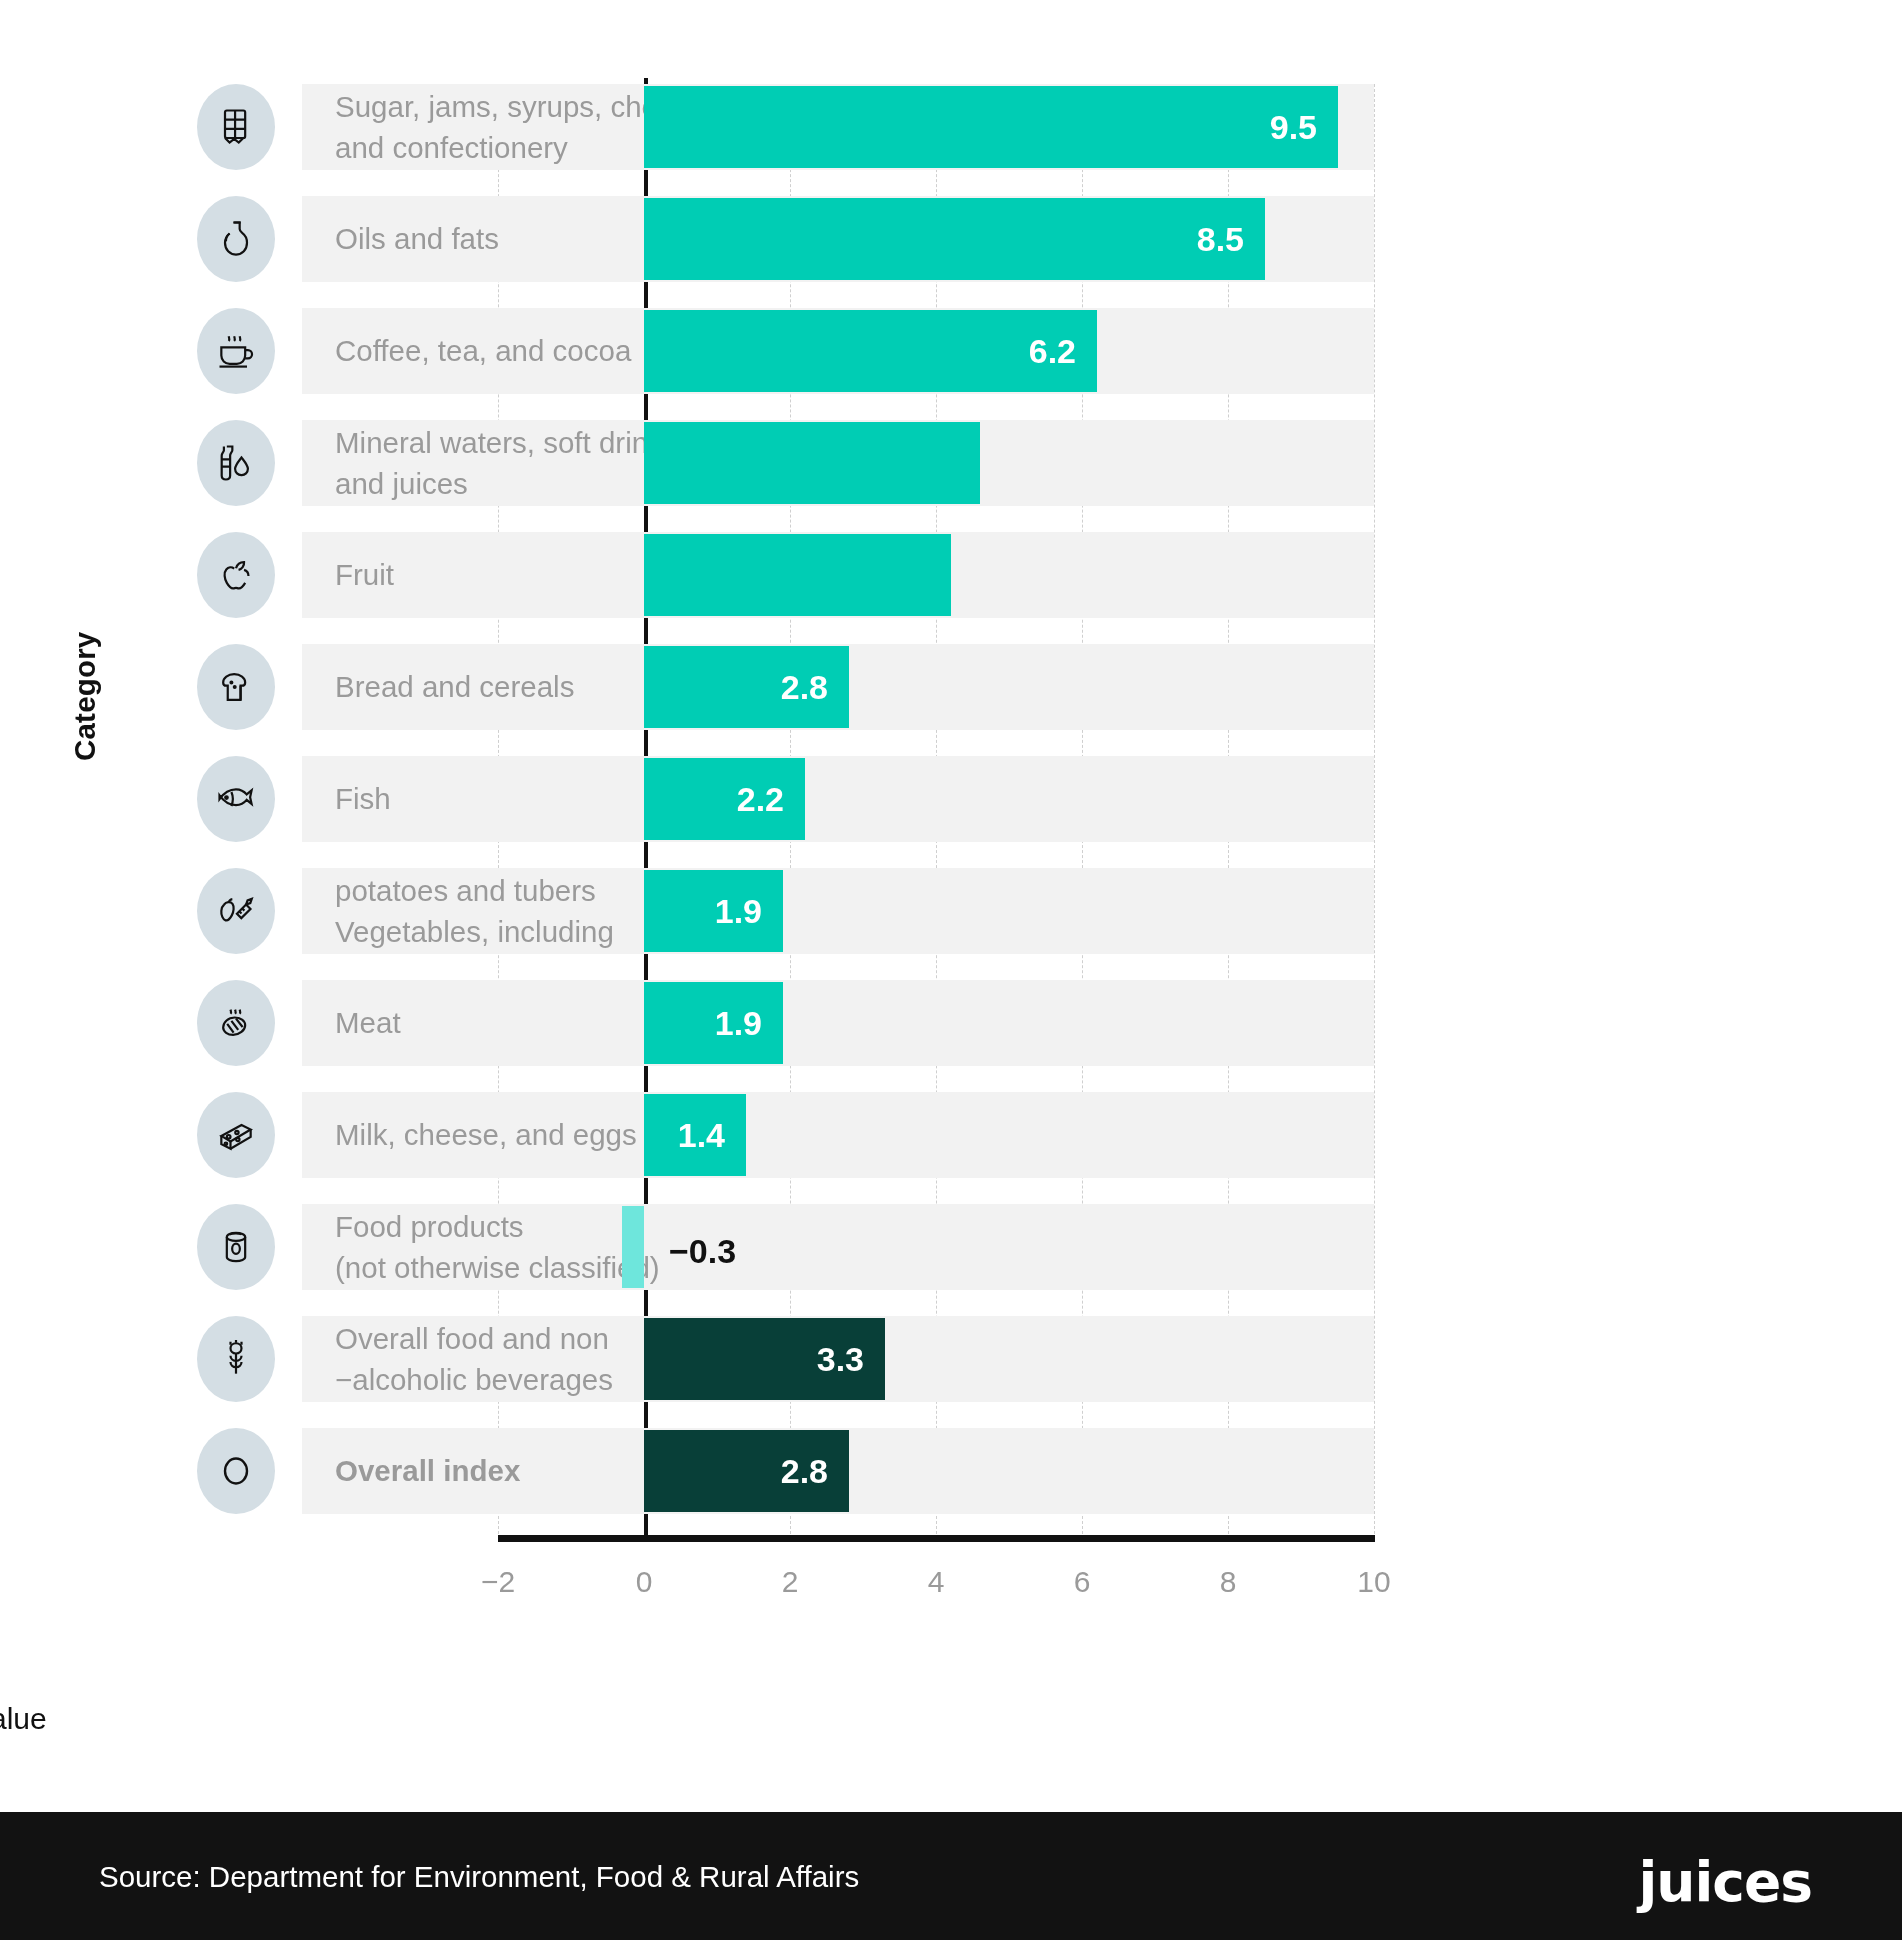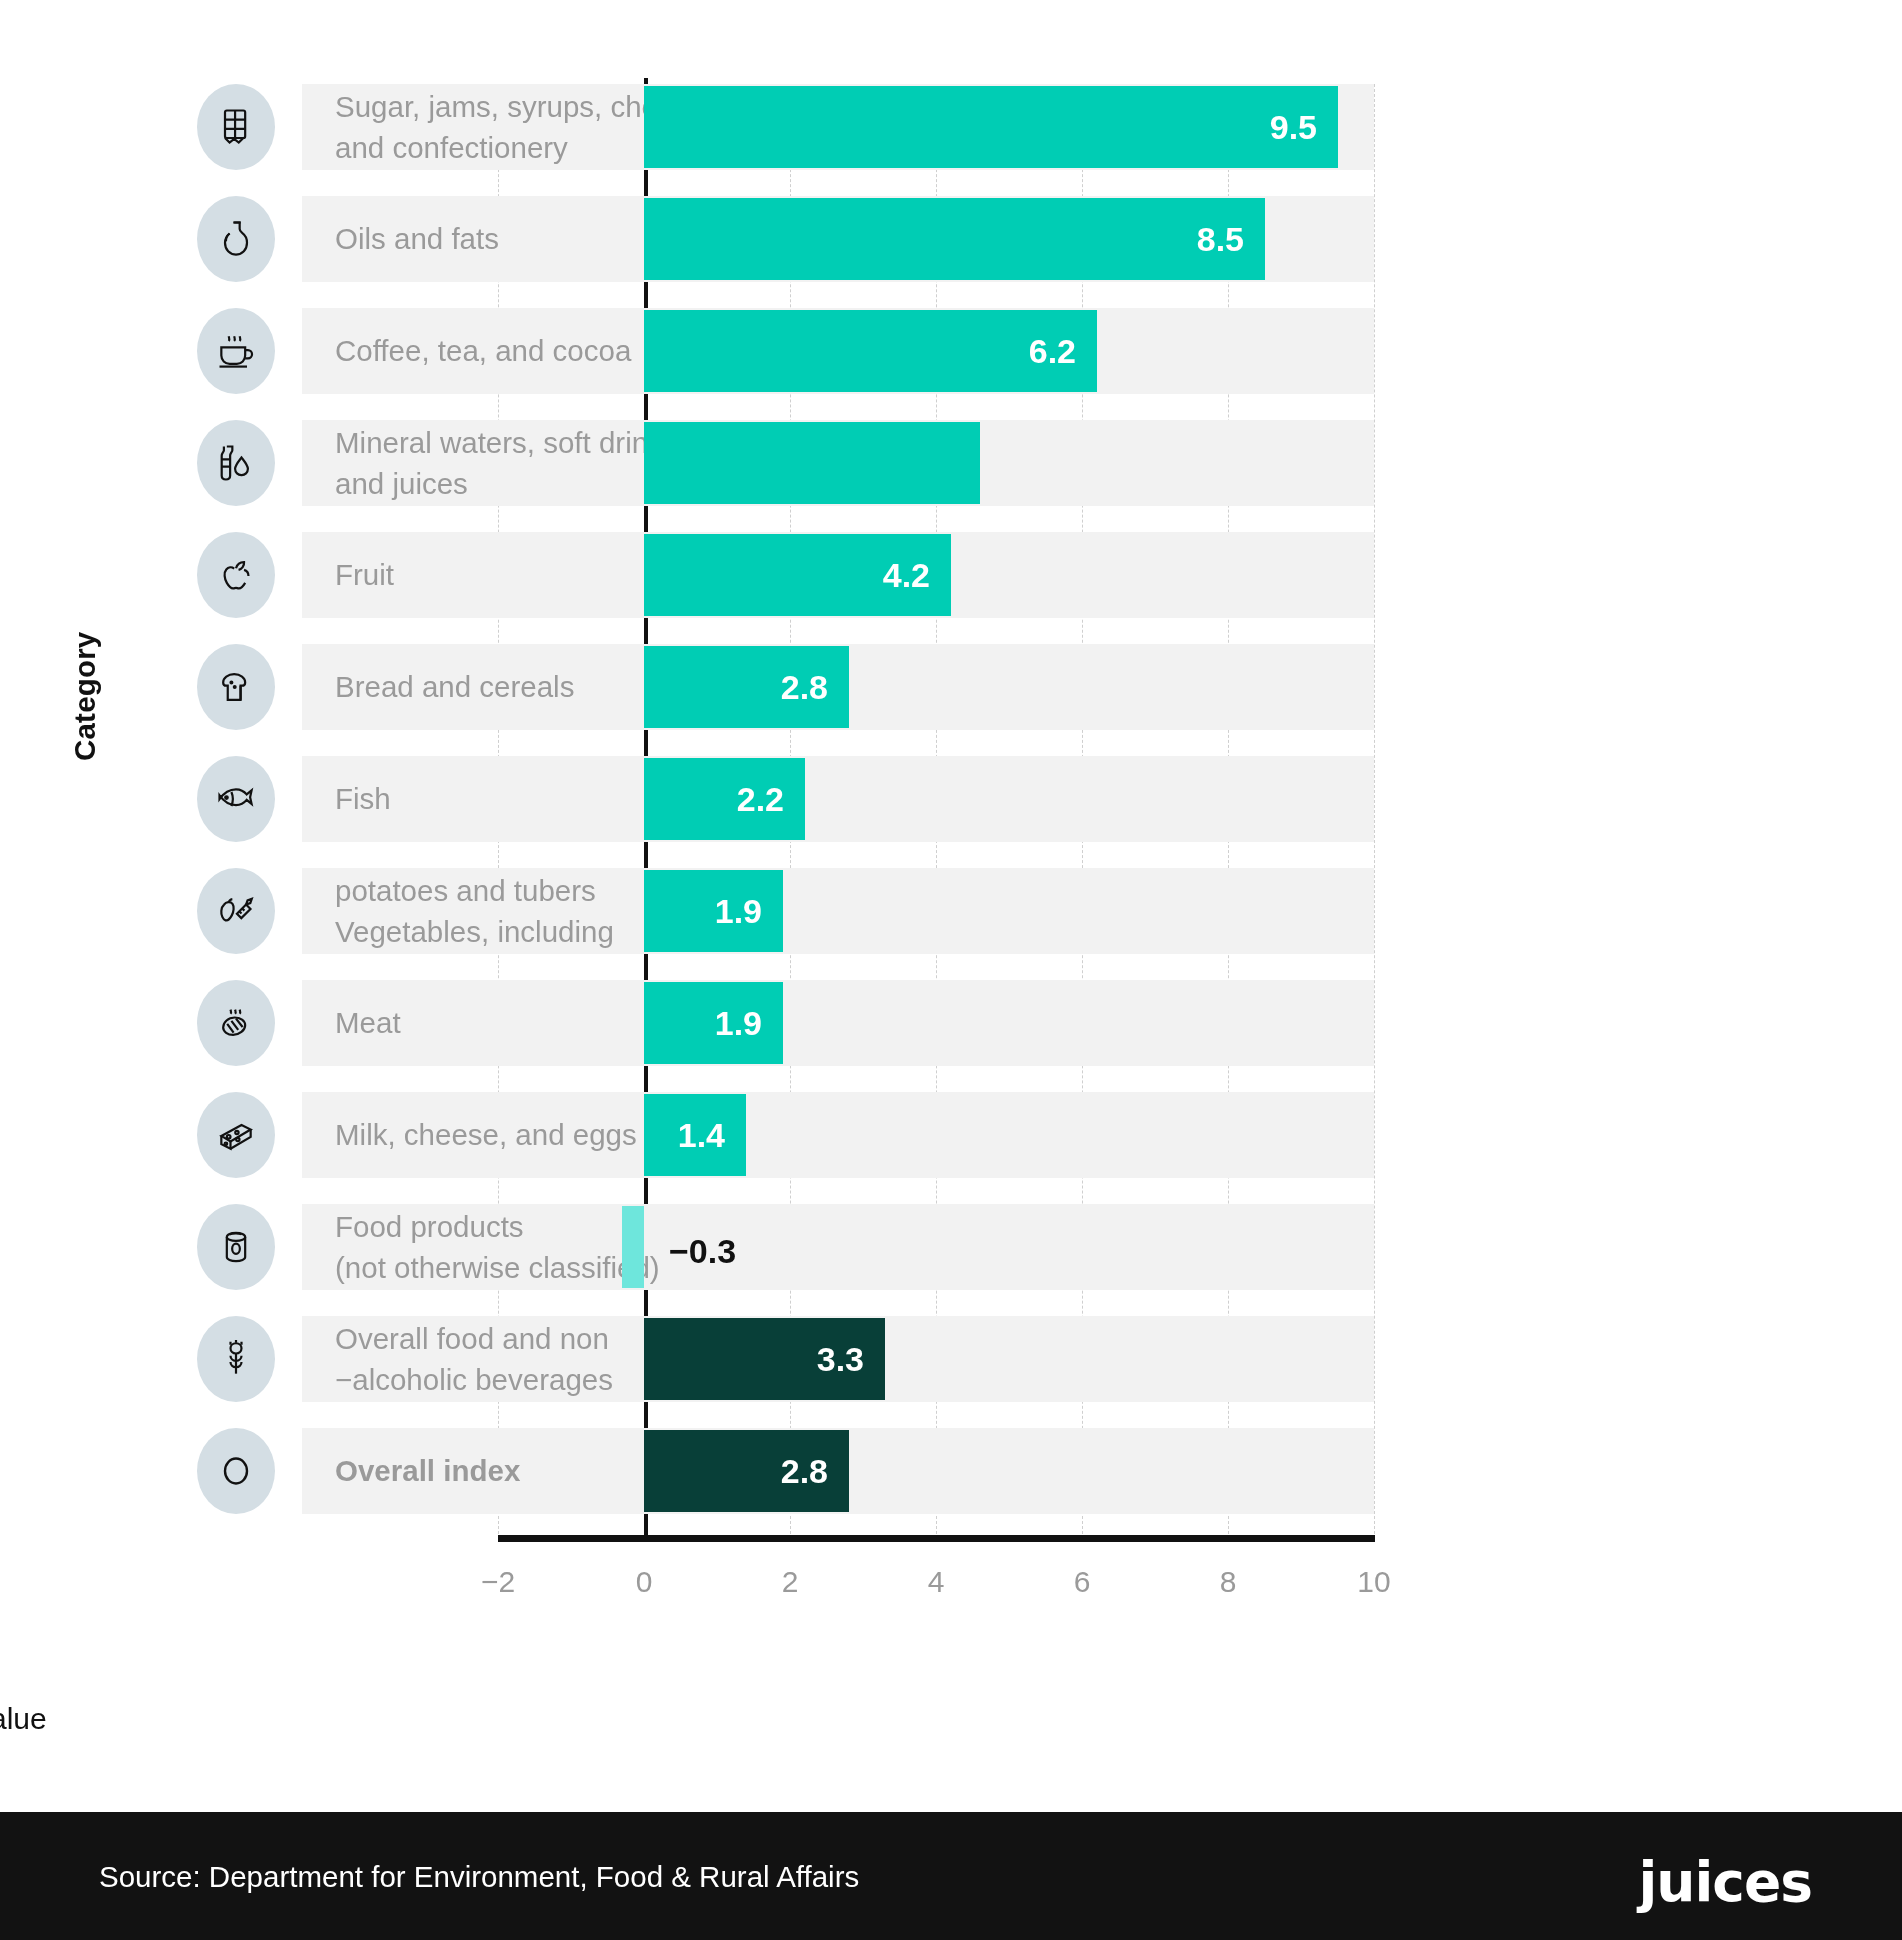--- a/index.html
+++ b/index.html
@@ -251,21 +251,20 @@
             <svg width="44" height="44" viewBox="0 0 24 24" fill="none" stroke="#111" stroke-width="1.2">
               <path d="M11 8.5c-1.3-1-3.2-.8-4.3.5-1.5 1.8-1 5 .3 7.3 1 1.7 2.2 3 3.4 3 .7 0 1.1-.3 1.6-.3s.9.3 1.6.3c1.2 0 2.4-1.3 3.4-3"></path>
               <path d="M12 8.3c.6-2 2.4-3.3 4.4-3.3.2 2-1.2 3.8-3 4.2"></path>
               <path d="M16.4 9.2c1.5.4 2.4 1.7 2.4 3.3"></path>
             </svg>
           </div>
           <div class="row-label" style="top: 22px;">
             <div>Fruit</div>
           </div>
           <div class="bar" style="top: 1.9px; left: 644px; width: 307px; background: rgb(0, 205, 180);"></div>
-          <div class="bar-value" style="top: 1.9px; left: 644px; width: 286px; text-align: right;">4.2</div>
         </div>
         <div class="row" style="top: 644px; height: 86px;">
           <div class="row-band" style="width: 1072px; background: rgb(242, 242, 242);"></div>
           <div class="icon-bubble" style="top: 0px; background: rgb(212, 222, 228);">
             <svg width="44" height="44" viewBox="0 0 24 24" fill="none" stroke="#111" stroke-width="1.2">
               <path d="M5 9.5c0-2.5 2.6-4.5 6-4.5s6 2 6 4.5c0 1.2-.8 1.8-1.7 1.8h-.8V19H7.5v-7.7h-.8C5.8 11.3 5 10.7 5 9.5z"></path>
               <path d="M14.5 11.3V19"></path>
               <circle cx="9.5" cy="9.5" r=".5" fill="#111"></circle>
               <circle cx="11.3" cy="12" r=".5" fill="#111"></circle>
             </svg>

